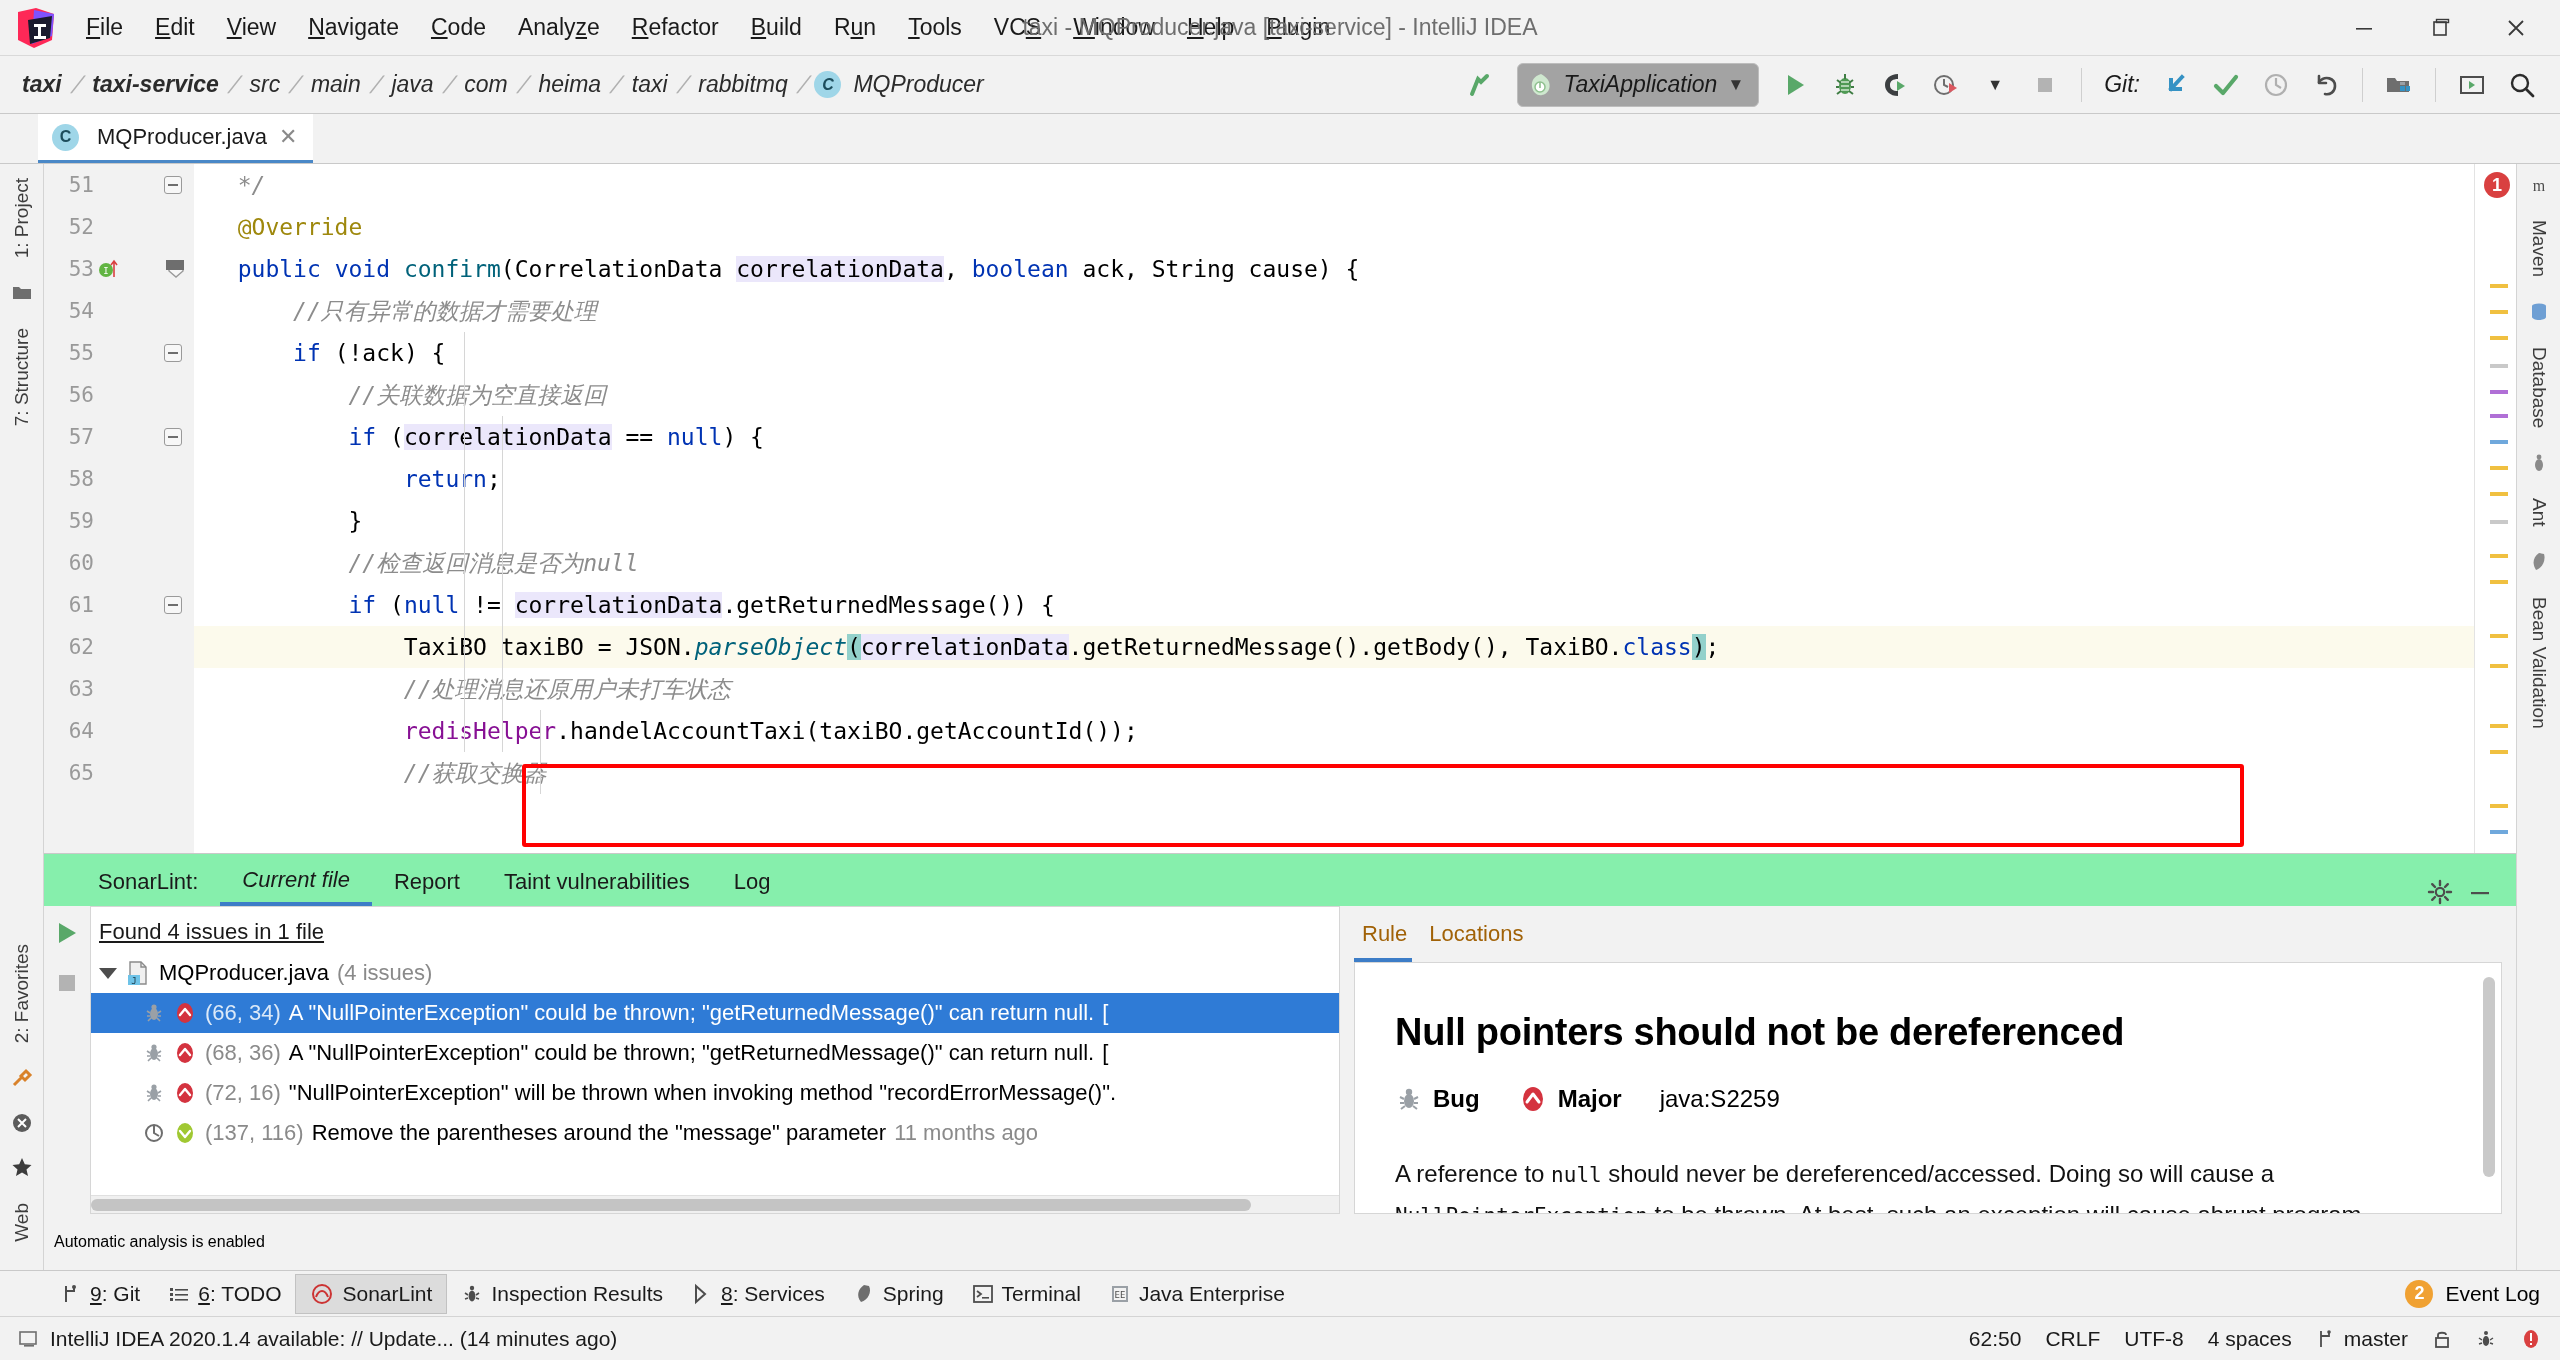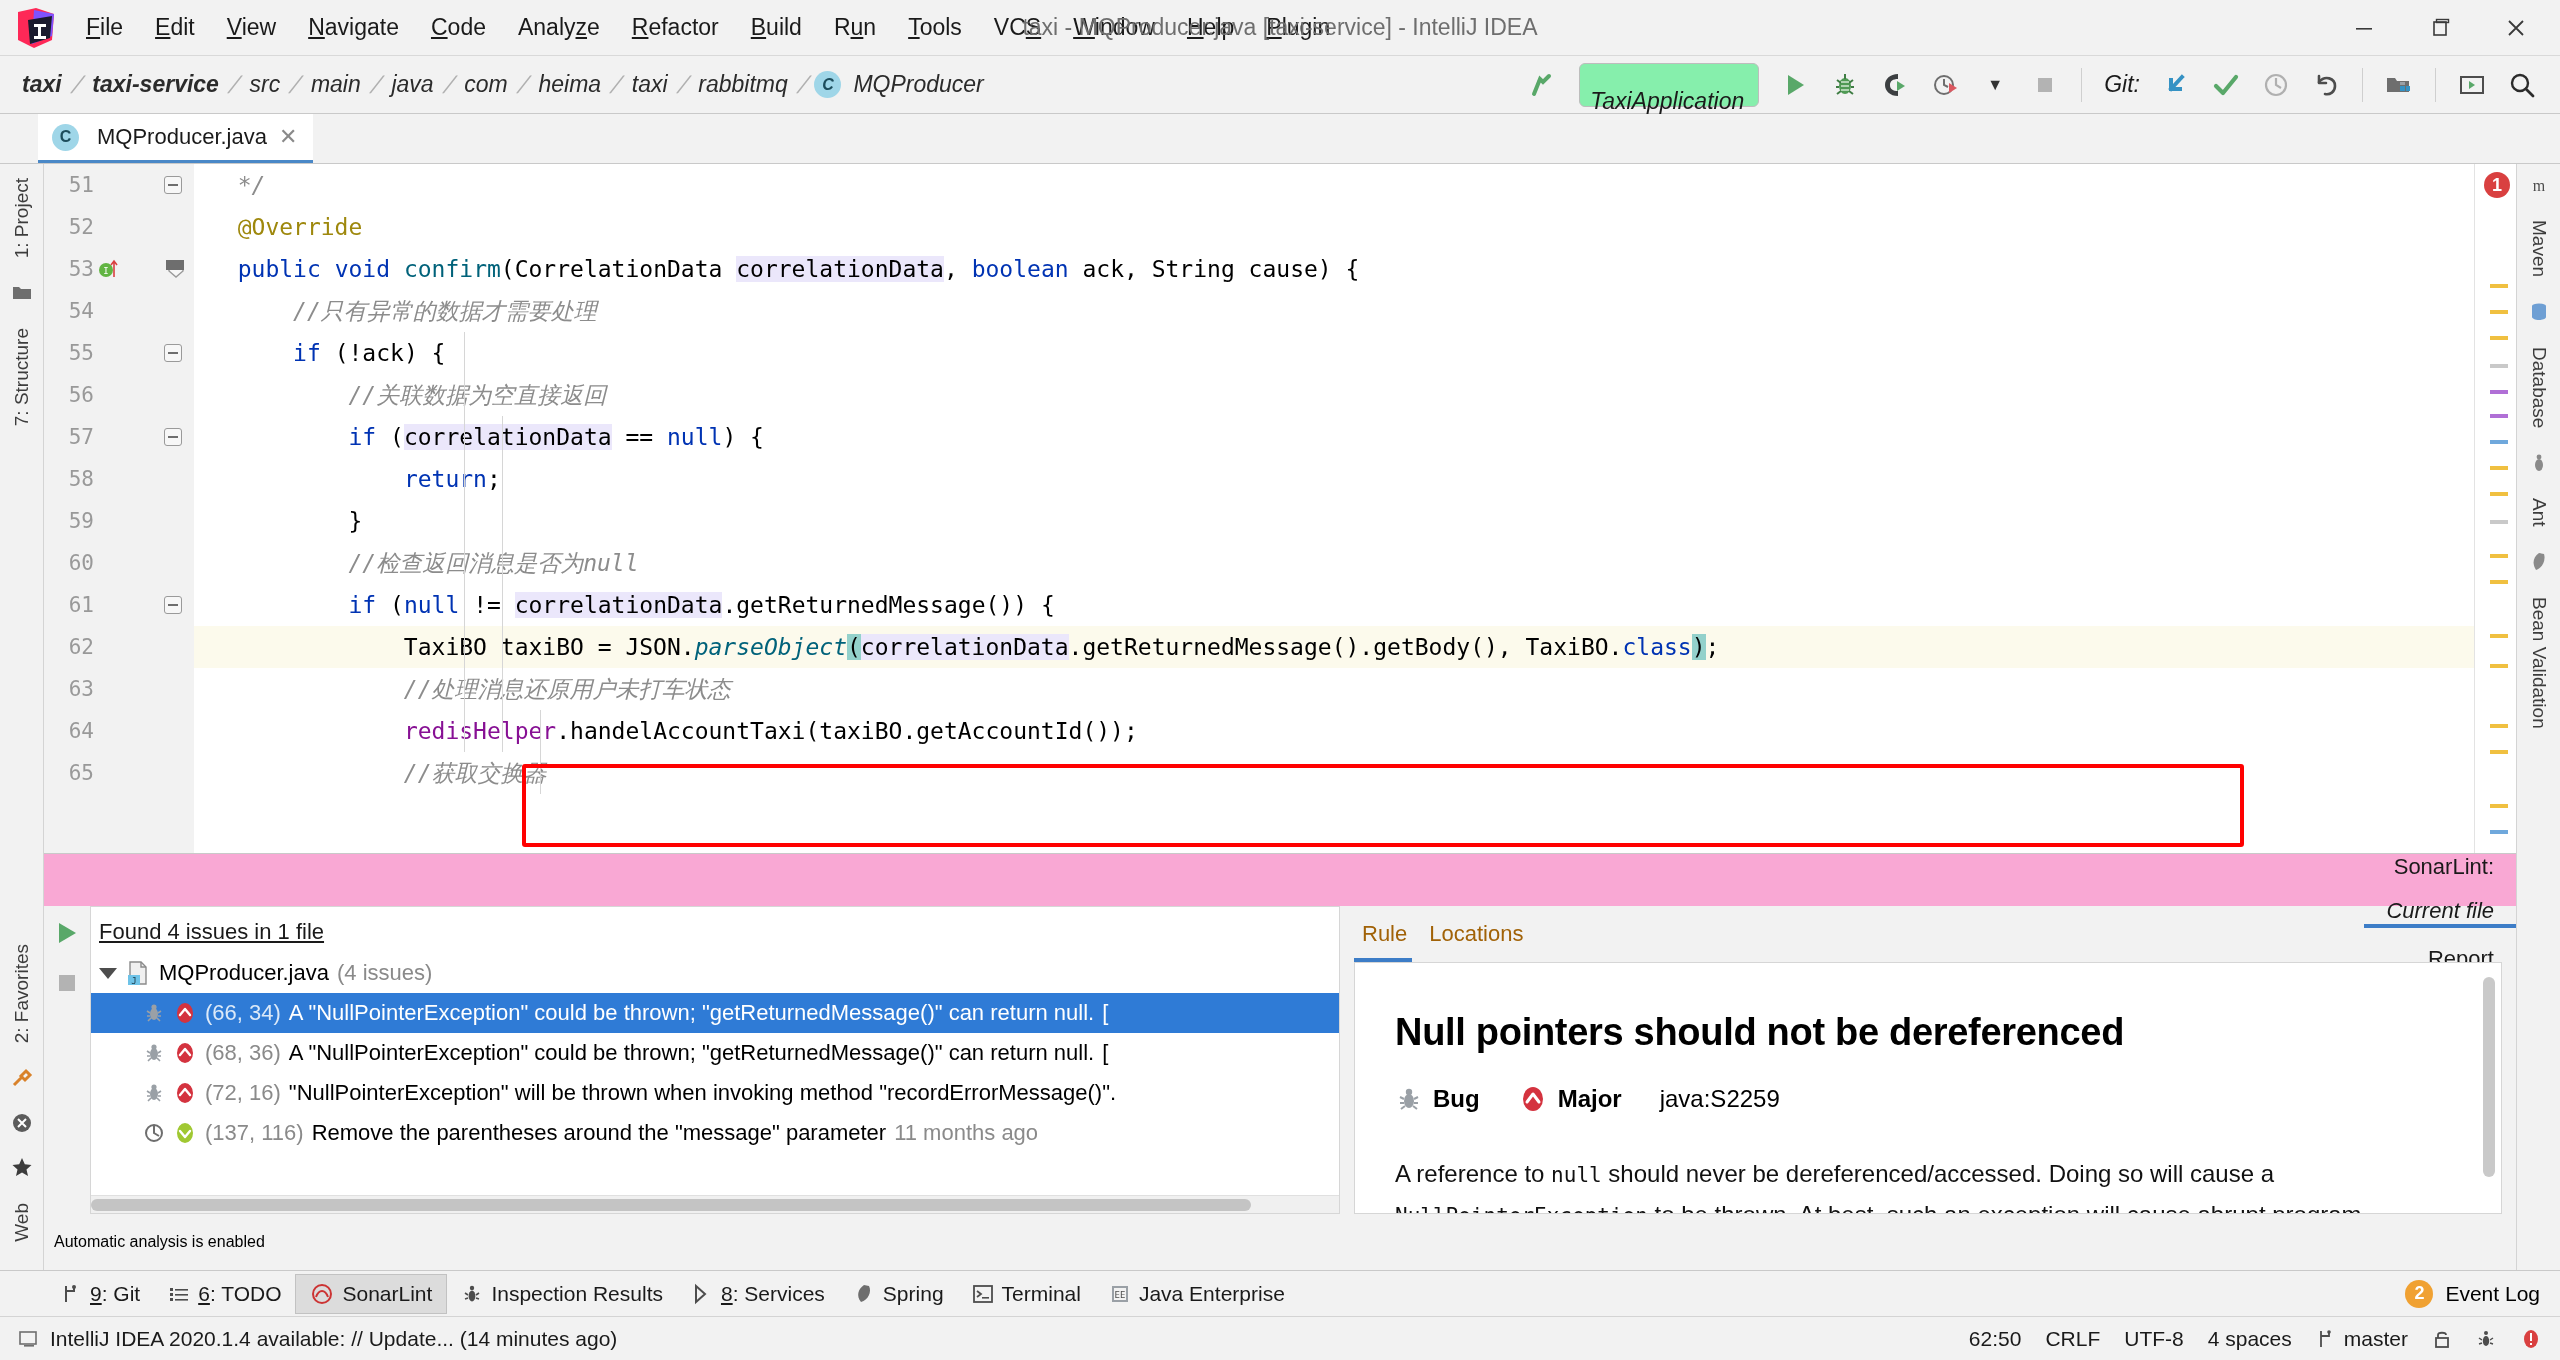--- a/index.html
+++ b/index.html
@@ -27,22 +27,22 @@
   
   .navbar { height:58px; display:flex; align-items:center; background:#f2f2f2; border-bottom:1px solid #c9c9c9; padding-left:18px;font-style:italic; }
   .crumbs { display:flex; align-items:center; }
   .crumb { font-size:23px; color:#2b2b2b; padding:2px 4px; white-space:nowrap; }
   .crumb.bold { font-weight:bold; }
   .crumb-sep { color:#b0b0b0; font-size:24px; margin:0 8px; transform:skewX(-18deg); }
   .cls-badge { width:27px; height:27px; border-radius:50%; background:#9fd6e8; color:#1d4d5c; font-size:16px;
                display:inline-flex; align-items:center; justify-content:center; margin-right:8px; font-weight:bold;}
   .tb-right { margin-left:auto; display:flex; align-items:center; padding-right:14px; gap:2px; }
   .tb-btn { width:48px; height:48px; display:flex; align-items:center; justify-content:center; border-radius:4px; }
-  .runcfg { display:flex; align-items:center; gap:19px; border:1px solid #bdbdbd; border-radius:6px; background:#86efac;
-            padding:5px 14px 5px 10px; height:44px; margin:0 10px;flex-direction:column; }
+  .runcfg { display:flex; align-items:center; gap:10px; border:1px solid #bdbdbd; border-radius:6px; background:#a3a3a3;
+            padding:5px 14px 5px 10px; height:44px; margin:0 10px; }
   .runcfg-label { font-size:23px; color:#1a1a1a; }
   .git-label { font-size:23px; color:#1a1a1a; margin-right:10px; margin-left:10px; }
   .vsep { width:1px; height:34px; background:#cfcfcf; margin:0 10px; }
 
   
   .tabbar { height:50px; background:#f2f2f2; display:flex; align-items:stretch; border-bottom:1px solid #c9c9c9; padding-left:38px;}
   .etab { display:flex; align-items:center; gap:10px; padding:0 14px; border-bottom:3px solid #4a88c7; background:#fff; }
   .etab-name { font-size:22px; color:#1a1a1a; }
   .etab-close { color:#8a8a8a; font-size:22px; padding:0 2px; }
 
@@ -82,21 +82,21 @@
   .redbox { position:absolute; border:4px solid #ff0000; border-radius:3px; pointer-events:none; }
 
   
   .markers { width:42px; background:#fff; border-left:1px solid #e3e3e3; position:relative; flex:none;}
   .mk { position:absolute; height:4px; width:18px; right:8px; }
   .errdot { position:absolute; right:6px; top:8px; width:26px; height:26px; border-radius:50%; background:#d94040;
             color:#fff; font-size:18px; display:flex; align-items:center; justify-content:center; font-weight:bold;}
 
   
   .slpanel { flex:1; display:flex; flex-direction:column; background:#f2f2f2; min-height:0; }
-  .sltabs { height:52px; display:flex; align-items:flex-end; padding-left:46px; gap:18px; background:#f9a8d4; position:relative;flex-direction:column;}
+  .sltabs { height:52px; display:flex; align-items:flex-end; padding-left:46px; gap:0; background:#86efac; position:relative;}
   .sltab { padding:0 22px; height:48px; display:flex; align-items:center; font-size:22px; color:#1a1a1a; }
   .sltab.first { color:#1a1a1a; padding-left:8px; }
   .sltab.active { border-bottom:4px solid #3d7dc7; font-weight:normal;font-style:italic; }
   .sltabs-right { margin-left:auto; display:flex; align-items:center; gap:12px; padding-right:22px; }
   .slbody { flex:1; display:flex; min-height:0; }
   .sl-left-icons { width:46px; display:flex; flex-direction:column; align-items:center; padding-top:14px; gap:24px; background:#f2f2f2;}
   .issuepane { flex:0 0 1250px; background:#ffffff; display:flex; flex-direction:column; min-width:0; border:1px solid #d6d6d6;}
   .issuelist { flex:1; overflow:hidden; padding-top:6px; }
   .found { font-size:22px; padding:6px 0 8px 8px; color:#1a1a1a;text-decoration:underline; }
   .treerow { display:flex; align-items:center; gap:8px; height:40px; padding-left:10px; font-size:22px; white-space:nowrap; }

